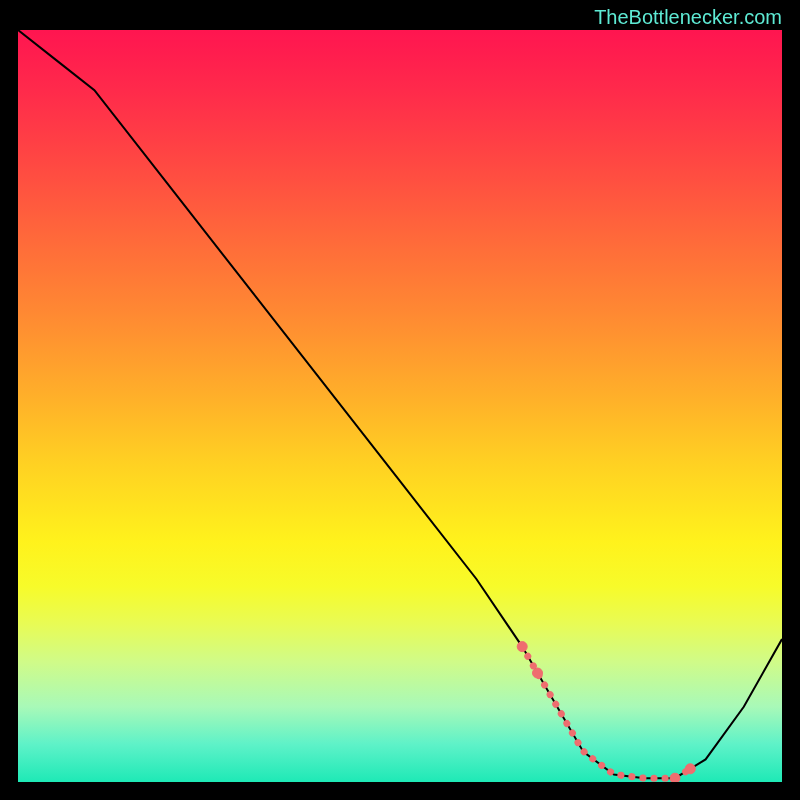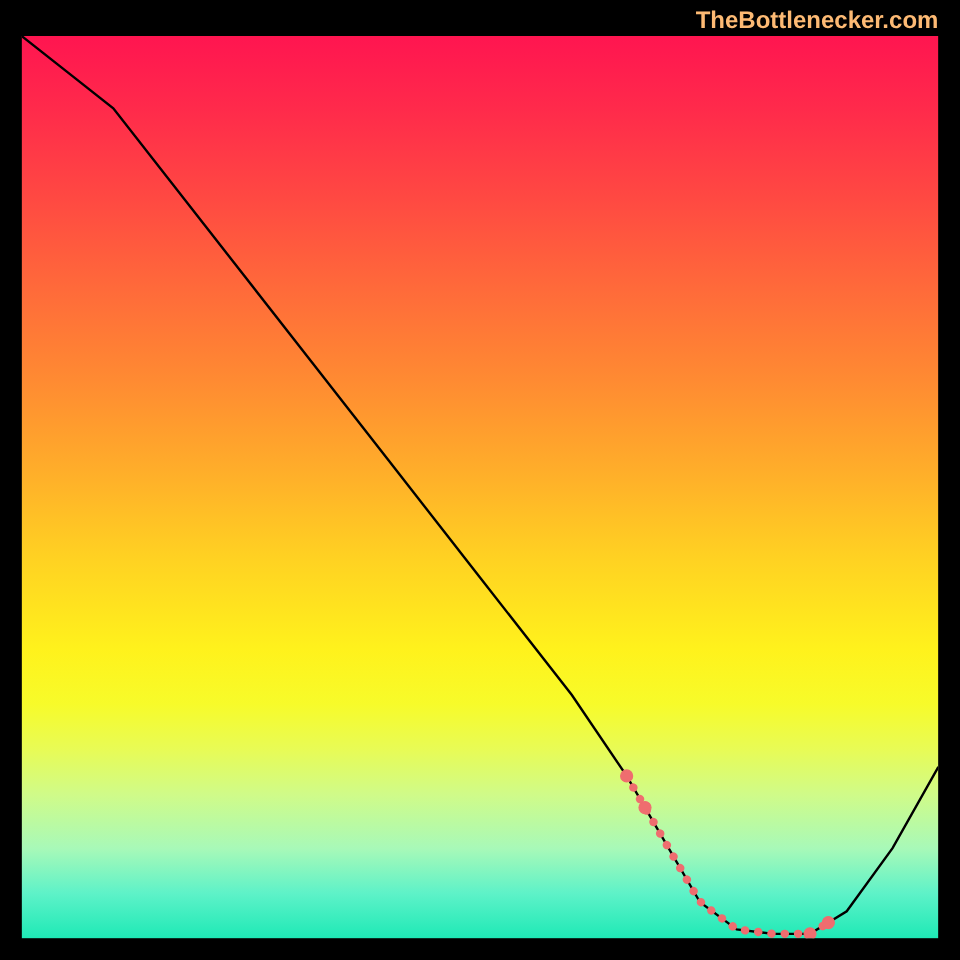--- a/index.html
+++ b/index.html
@@ -7,23 +7,23 @@
     width: 800px;
     height: 800px;
     background: #000;
     position: relative;
     font-family: Arial, sans-serif;
   }
   .watermark {
     position: absolute;
     top: 6px;
     right: 18px;
-    color: #fdba74;
+    color: #5eead4;
     font-size: 20px;
-    font-weight: 700;
+    font-weight: 400;
     z-index: 10;
   }
   .plot-area {
     position: absolute;
     left: 18px;
     top: 30px;
     width: 764px;
     height: 752px;
     overflow: hidden;
   }

